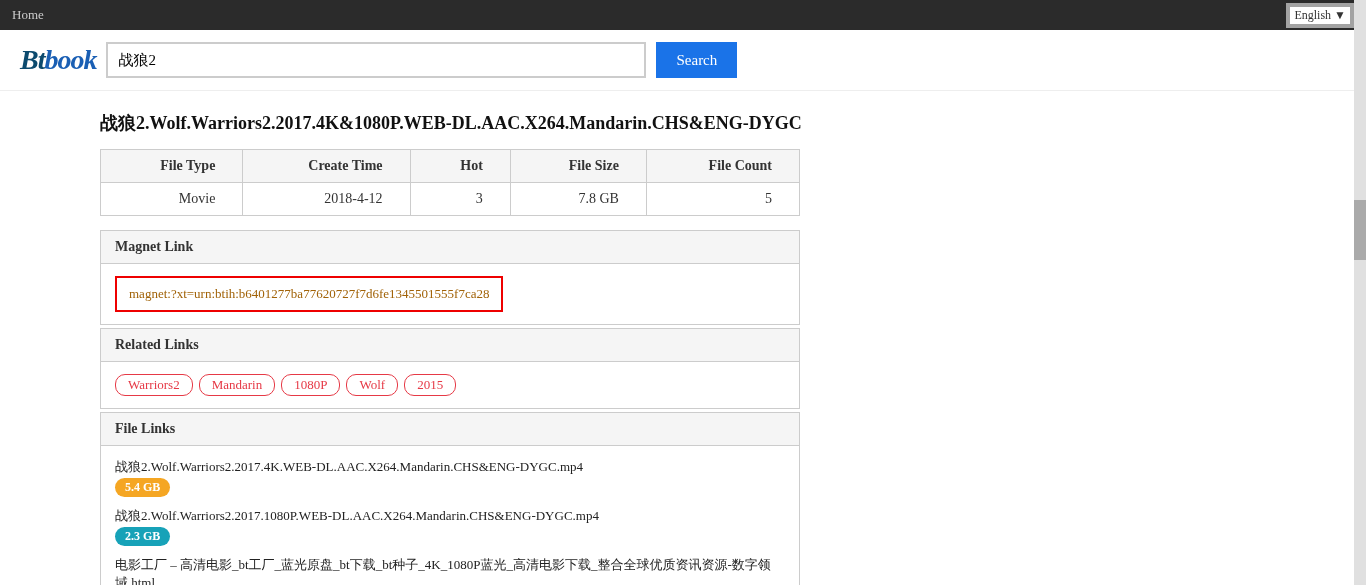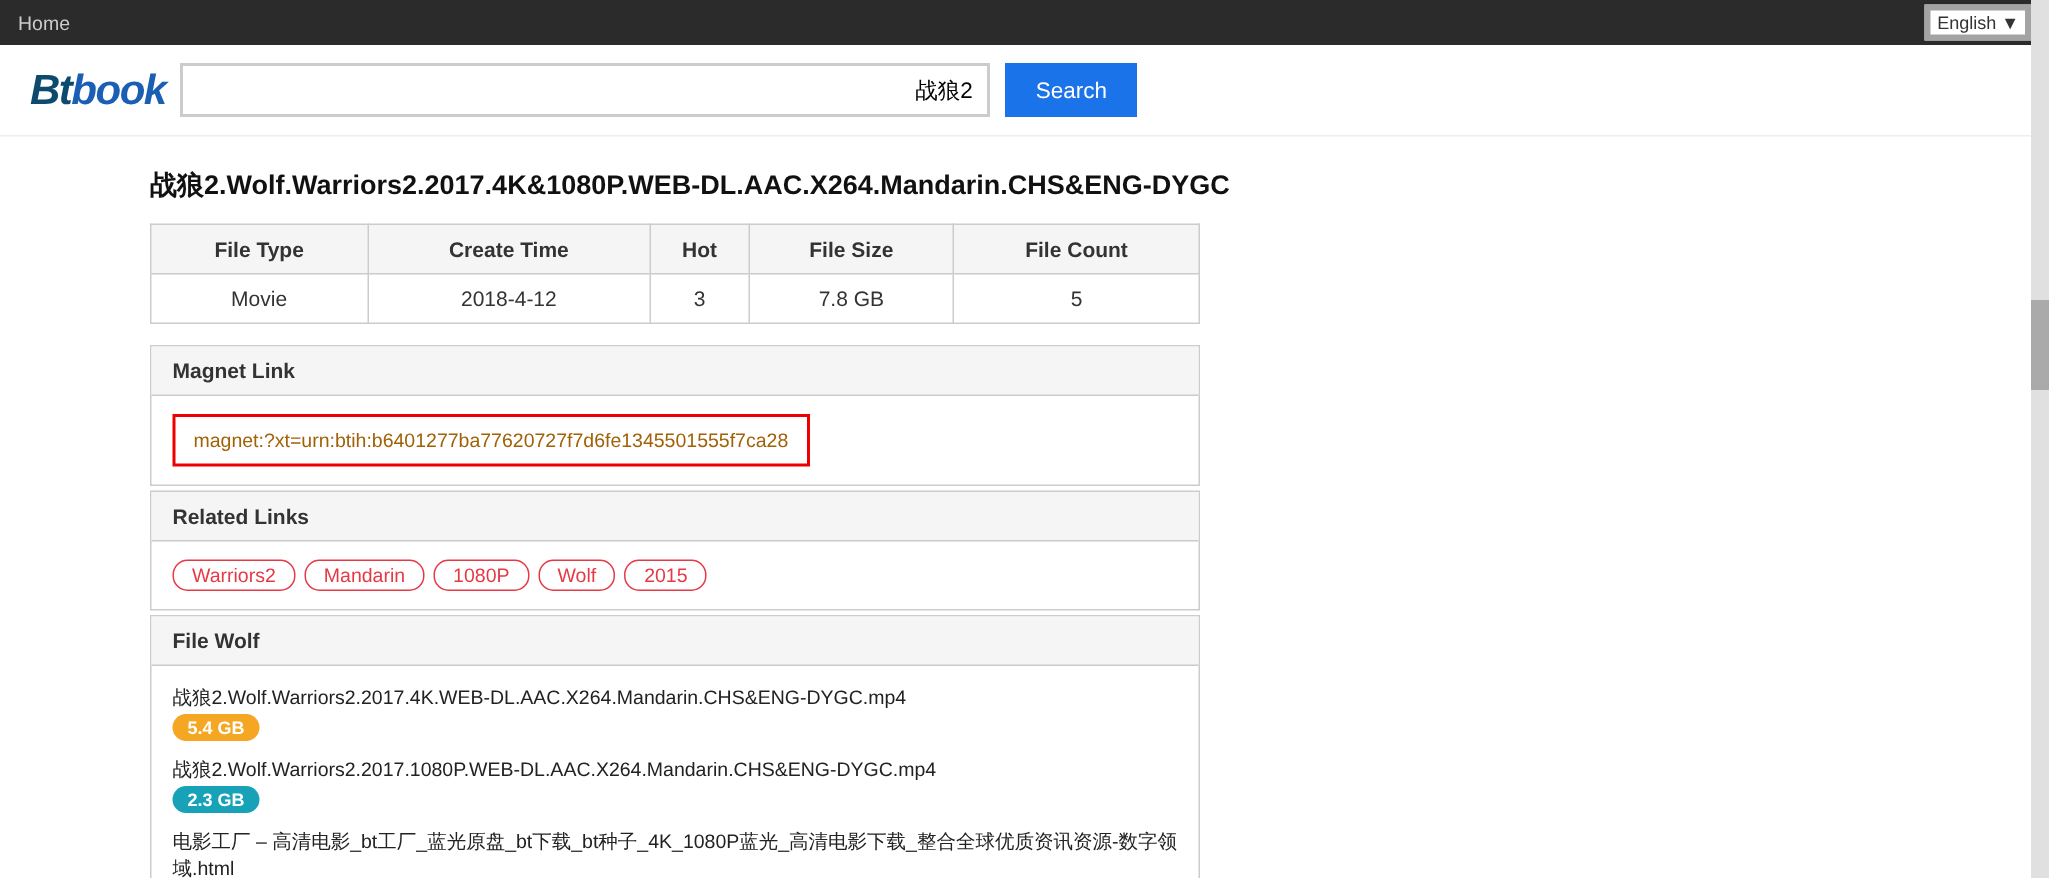--- a/index.html
+++ b/index.html
@@ -1,15 +1,15 @@
 <!DOCTYPE html>
 <html><head>
   <meta charset="utf-8">
   <style>
-    * { margin: 0; padding: 0; box-sizing: border-box; }
+    * { margin: 0; padding: 0; box-sizing: border-box; font-family: Liberation Serif, serif; }
     body { font-family: Arial, sans-serif; font-size: 14px; background: #fff; color: #333; }
 
     
     #topbar {
       background: #2b2b2b;
       color: #ccc;
       height: 30px;
       display: flex;
       align-items: center;
       padding: 0 12px;
@@ -42,21 +42,20 @@
       letter-spacing: -1px;
     }
     #logo span { color: #0c4a6e; }
     #search-input {
       width: 540px;
       height: 36px;
       border: 2px solid #ccc;
       padding: 0 10px;
       font-size: 15px;
       outline: none;
-      text-align: right;
     }
     #search-button {
       background: #1a73e8;
       color: #fff;
       border: none;
       height: 36px;
       padding: 0 20px;
       font-size: 15px;
       cursor: pointer;
     }
@@ -76,22 +75,22 @@
 
     
     .info-table {
       border-collapse: collapse;
       width: 700px;
       margin-bottom: 14px;
       border: 1px solid #ccc;
     }
     .info-table th, .info-table td {
       border: 1px solid #ccc;
-      padding: 8px 3px;
-      text-align: center;
+      padding: 8px 27px;
+      text-align: right;
     }
     .info-table thead tr { background: #f5f5f5; }
     .info-table th { font-weight: bold; }
 
     
     .section-box {
       border: 1px solid #ccc;
       width: 700px;
       margin-bottom: 3px;
     }
@@ -215,21 +214,21 @@
       <span class="magnet-link-box">magnet:?xt=urn:btih:b6401277ba77620727f7d6fe1345501555f7ca28</span>
     </div>
   </div>
 
   <div class="section-box">
     <div class="section-header">Related Links</div>
     <div class="section-body" id="tags-container"><span class="tag">Warriors2</span><span class="tag">Mandarin</span><span class="tag">1080P</span><span class="tag">Wolf</span><span class="tag">2015</span></div>
   </div>
 
   <div class="section-box">
-    <div class="section-header">File Wolf</div>
+    <div class="section-header">File Links</div>
     <div class="section-body" id="files-container">
         <div class="file-item"><span class="fname">战狼2.Wolf.Warriors2.2017.4K.WEB-DL.AAC.X264.Mandarin.CHS&amp;ENG-DYGC.mp4</span><span class="badge badge-orange">5.4 GB</span></div>
         <div class="file-item"><span class="fname">战狼2.Wolf.Warriors2.2017.1080P.WEB-DL.AAC.X264.Mandarin.CHS&amp;ENG-DYGC.mp4</span><span class="badge badge-teal">2.3 GB</span></div>
         <div class="file-item">
           <span class="fname">电影工厂 – 高清电影_bt工厂_蓝光原盘_bt下载_bt种子_4K_1080P蓝光_高清电影下载_整合全球优质资讯资源-数字领域.html</span>
         </div>
       </div>
   </div>
 
 </div>

